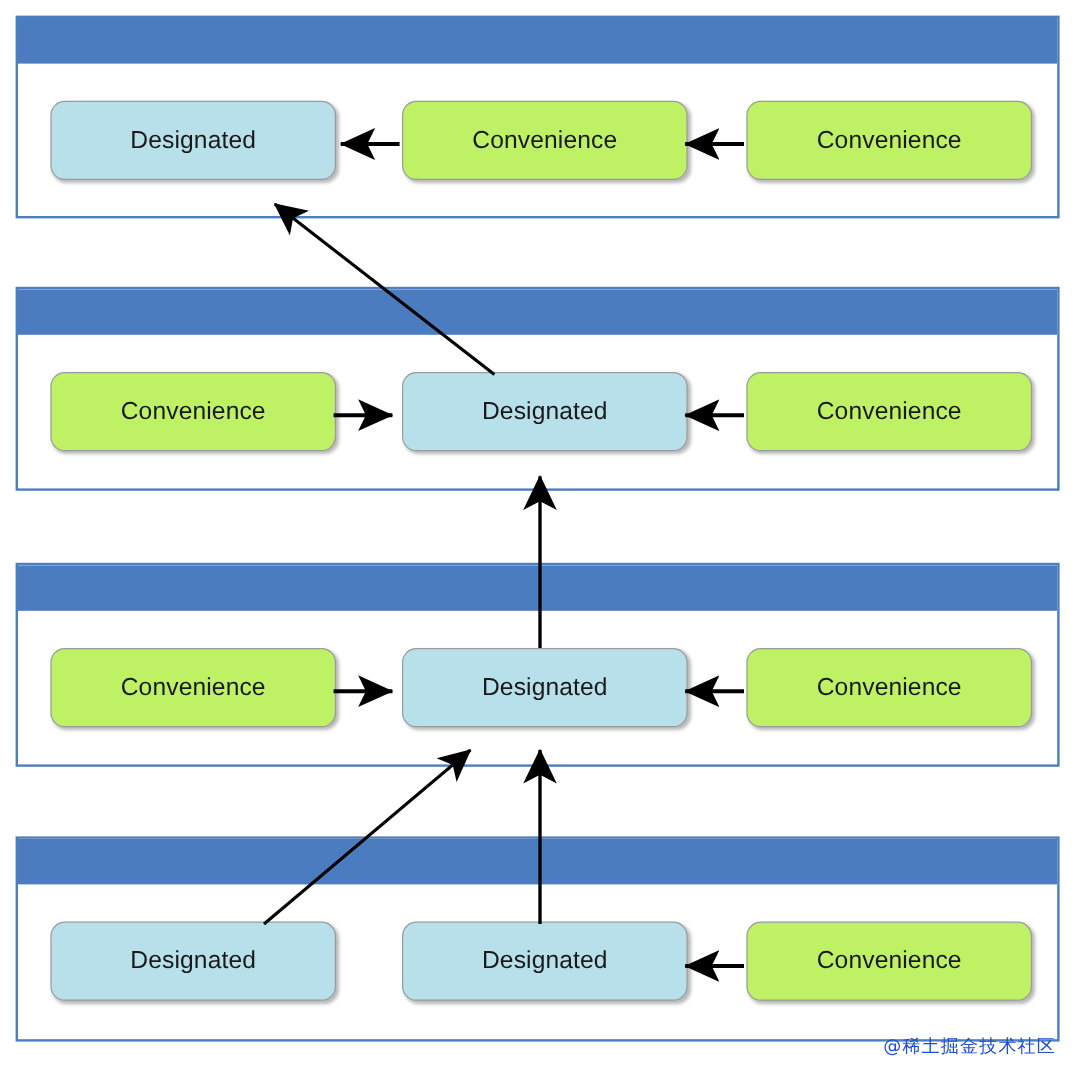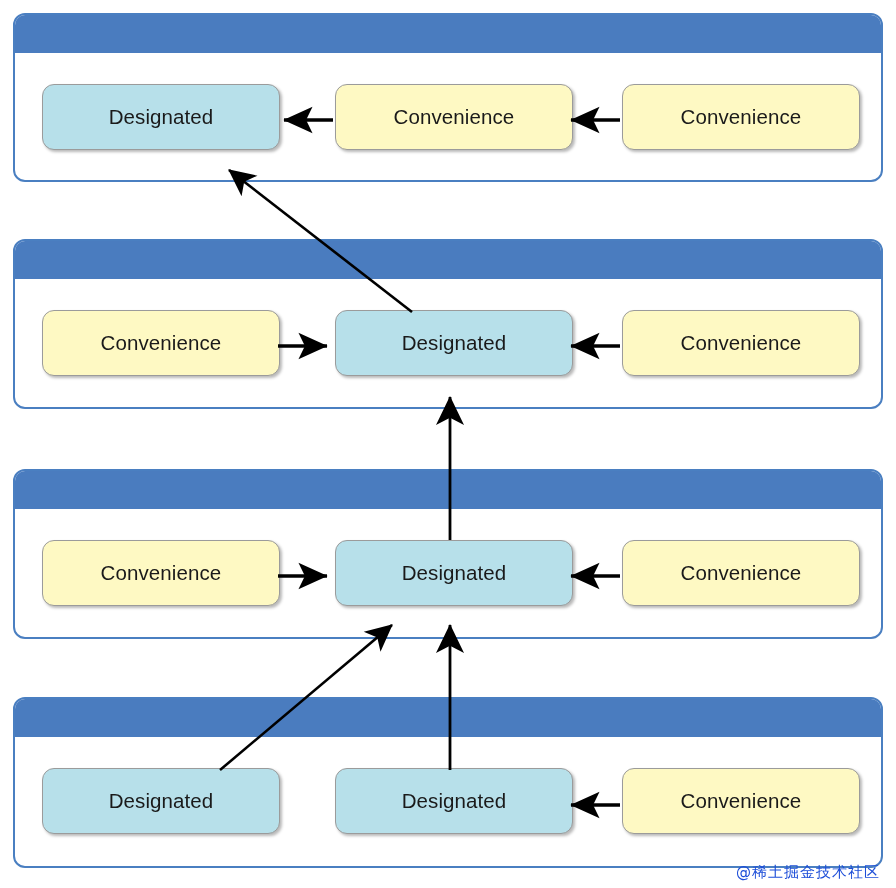--- a/index.html
+++ b/index.html
@@ -15,21 +15,21 @@
     width: 896px;
     height: 888px;
     background: #ffffff;
     overflow: hidden;
   }
   .lane {
     position: absolute;
     left: 13px;
     width: 870px;
     border: 2px solid #4a7fc1;
-    border-radius: 12px;
+    border-radius: 0;
     background: #ffffff;
     box-sizing: border-box;
     overflow: hidden;
   }
   .lane-header {
     position: absolute;
     left: 0;
     top: 0;
     right: 0;
     height: 38px;
@@ -51,21 +51,21 @@
     box-sizing: border-box;
     display: flex;
     align-items: center;
     justify-content: center;
     font-size: 20.5px;
     color: #1a1a1a;
     letter-spacing: 0.1px;
     box-shadow: 2px 2px 3px rgba(0,0,0,0.28);
   }
   .node.designated { background: #b7e0ea; }
-  .node.convenience { background: #fef9c3; }
+  .node.convenience { background: #bef264; }
   .node.col1 { left: 27px; }
   .node.col2 { left: 320px; }
   .node.col3 { left: 607px; }
   .node.top { top: 31px; }
 
   #overlay {
     position: absolute;
     left: 0;
     top: 0;
     width: 896px;

